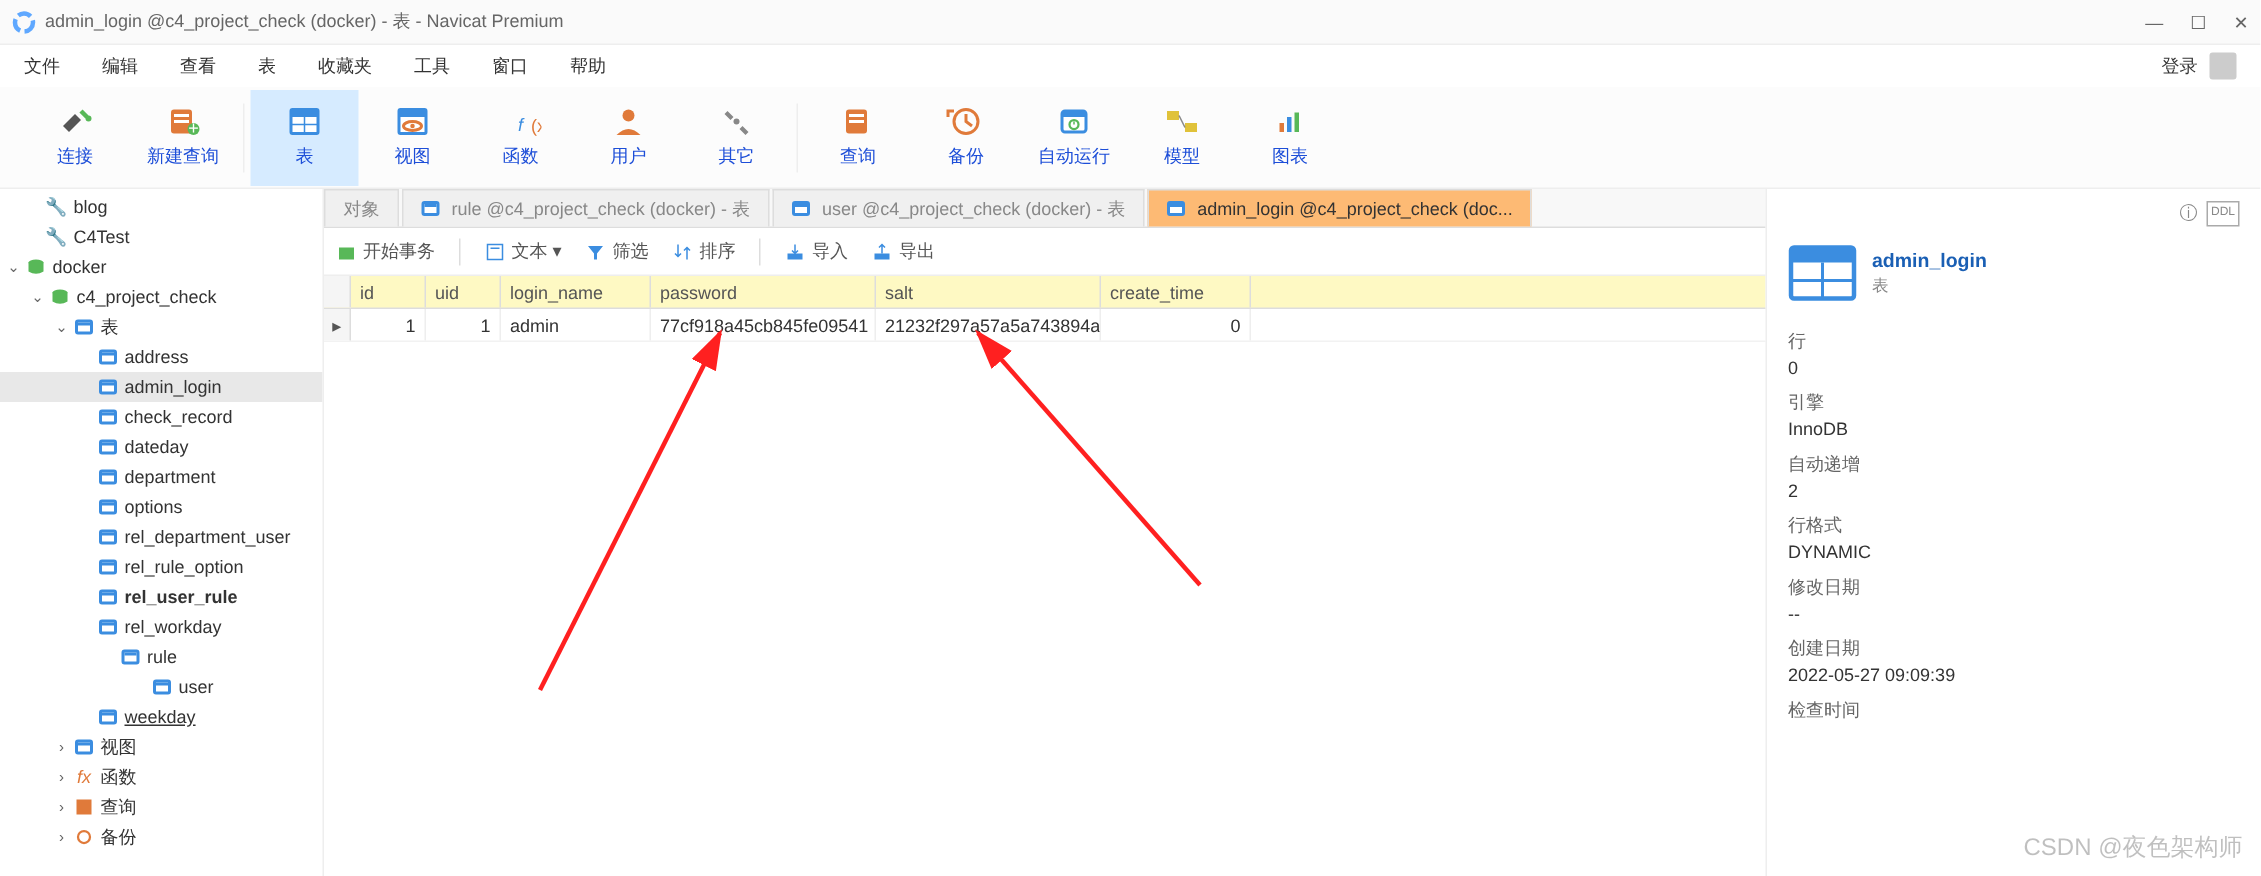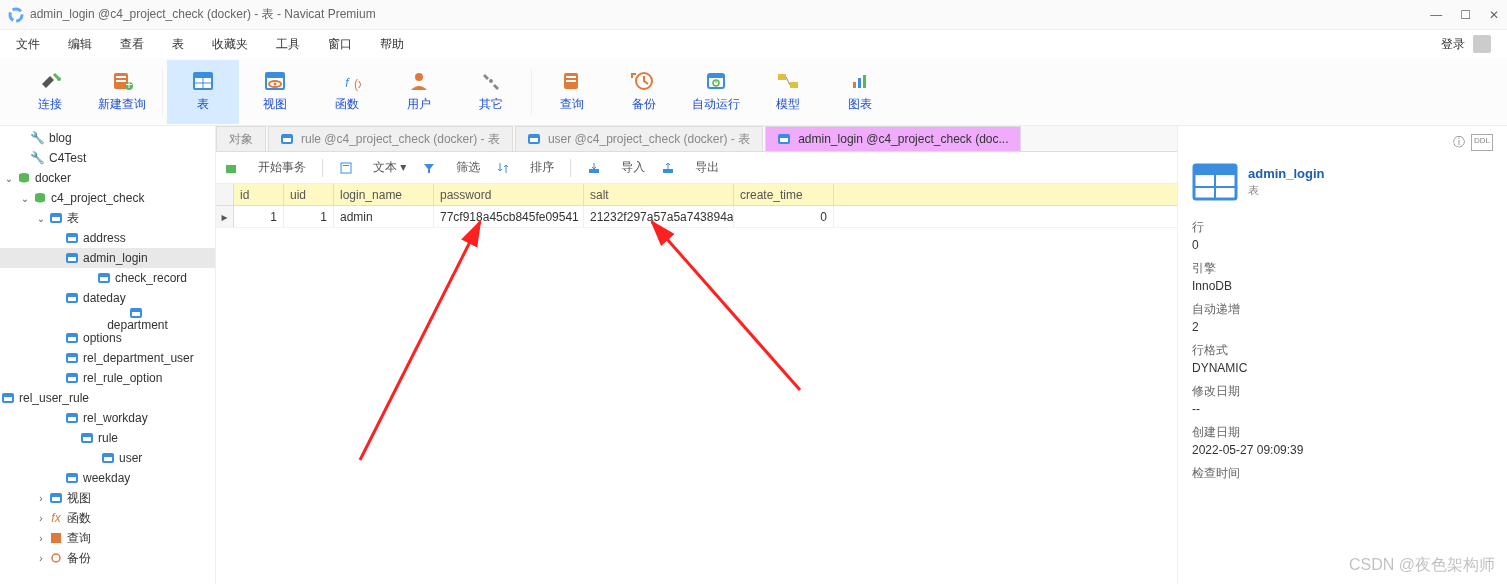--- a/index.html
+++ b/index.html
@@ -22,24 +22,24 @@
 .main { display: flex; height: calc(584px - 30px - 28px - 68px); }
 .sidebar { width: 216px; border-right: 1px solid #eee; overflow: hidden; background: #fff; }
 .tree { padding: 2px 0; }
 .tree-row { display: flex; align-items: center; height: 20px; padding-right: 4px; white-space: nowrap; }
 .tree-row .expander { width: 14px; text-align: center; color: #666; font-size: 10px; }
 .tree-row .icon { width: 16px; height: 14px; margin-right: 3px; display: inline-flex; align-items: center; justify-content: center; }
 .tree-row.selected { background: #e8e8e8; }
 .content { flex: 1; display: flex; flex-direction: column; background: #fff; }
 .tabs { height: 26px; display: flex; align-items: flex-end; border-bottom: 1px solid #ddd; background: #f8f8f8; }
 .tab { height: 25px; display: flex; align-items: center; padding: 0 12px; gap: 6px; background: #f0f0f0; border: 1px solid #ddd; border-bottom: none; margin-right: 2px; color: #888; font-size: 12px; }
-.tab.active { background: #f0abfc; color: #333; }
+.tab.active { background: #fdba74; color: #333; }
 .tab .tab-icon { width: 14px; height: 12px; }
 .subtoolbar { height: 32px; display: flex; align-items: center; padding: 0 8px; gap: 16px; border-bottom: 1px solid #eee; }
-.subtoolbar .btn { display: flex; align-items: center; gap: 20px; color: #555; }
+.subtoolbar .btn { display: flex; align-items: center; gap: 4px; color: #555; }
 .subtoolbar .sep2 { width: 1px; height: 18px; background: #ddd; }
 .grid { display: flex; flex-direction: column; flex: 1; }
 .grid-header { display: flex; height: 22px; background: #fef9c3; border-bottom: 1px solid #ddd; }
 .grid-header .cell { border-right: 1px solid #ddd; padding: 0 6px; display: flex; align-items: center; color: #555; }
 .grid-row { display: flex; height: 22px; border-bottom: 1px solid #f2f2f2; }
 .grid-row .rowcell { border-right: 1px solid #eee; padding: 0 6px; display: flex; align-items: center; color: #333; overflow: hidden; }
 .grid-row .rowcell.num { justify-content: flex-end; }
 .row-marker { width: 18px; display: flex; align-items: center; justify-content: center; color: #555; border-right: 1px solid #ddd; background: #f5f5f5; }
 .info-panel { width: 330px; border-left: 1px solid #eee; padding: 8px 14px; display: flex; flex-direction: column; gap: 8px; }
 .info-top-icons { margin-left: auto; display: flex; gap: 6px; color: #888; }
@@ -261,33 +261,33 @@
               <span class="table-icon" style="width:12px;height:10px"></span>
             </span>
             <span>address</span>
           </div>
           <div class="tree-row selected" style="padding-left: 64px;">
             <span class="icon">
               <span class="table-icon" style="width:12px;height:10px"></span>
             </span>
             <span>admin_login</span>
           </div>
-          <div class="tree-row" style="padding-left: 64px; margin-left: 32px;">
+          <div class="tree-row" style="padding-left: 64px;">
             <span class="icon">
               <span class="table-icon" style="width:12px;height:10px"></span>
             </span>
             <span>check_record</span>
           </div>
           <div class="tree-row" style="padding-left: 64px;">
             <span class="icon">
               <span class="table-icon" style="width:12px;height:10px"></span>
             </span>
             <span>dateday</span>
           </div>
-          <div class="tree-row" style="padding-left: 64px; flex-direction: column;">
+          <div class="tree-row" style="padding-left: 64px;">
             <span class="icon">
               <span class="table-icon" style="width:12px;height:10px"></span>
             </span>
             <span>department</span>
           </div>
           <div class="tree-row" style="padding-left: 64px;">
             <span class="icon">
               <span class="table-icon" style="width:12px;height:10px"></span>
             </span>
             <span>options</span>
@@ -297,21 +297,21 @@
               <span class="table-icon" style="width:12px;height:10px"></span>
             </span>
             <span>rel_department_user</span>
           </div>
           <div class="tree-row" style="padding-left: 64px;">
             <span class="icon">
               <span class="table-icon" style="width:12px;height:10px"></span>
             </span>
             <span>rel_rule_option</span>
           </div>
-          <div class="tree-row" style="">
+          <div class="tree-row" style="padding-left: 64px; font-weight: bold;">
             <span class="icon">
               <span class="table-icon" style="width:12px;height:10px"></span>
             </span>
             <span>rel_user_rule</span>
           </div>
           <div class="tree-row" style="padding-left: 64px;">
             <span class="icon">
               <span class="table-icon" style="width:12px;height:10px"></span>
             </span>
             <span>rel_workday</span>
@@ -321,21 +321,21 @@
               <span class="table-icon" style="width:12px;height:10px"></span>
             </span>
             <span>rule</span>
           </div>
           <div class="tree-row" style="padding-left: 100px;">
             <span class="icon">
               <span class="table-icon" style="width:12px;height:10px"></span>
             </span>
             <span>user</span>
           </div>
-          <div class="tree-row" style="padding-left: 64px;">
+          <div class="tree-row" style="padding-left: 64px; text-decoration: underline;">
             <span class="icon">
               <span class="table-icon" style="width:12px;height:10px"></span>
             </span>
             <span>weekday</span>
           </div>
         </div>
       <div class="tree-row" style="padding-left:34px">
           <span class="expander">›</span>
           <span class="icon">
             <span class="table-icon" style="width:12px;height:10px"></span>

